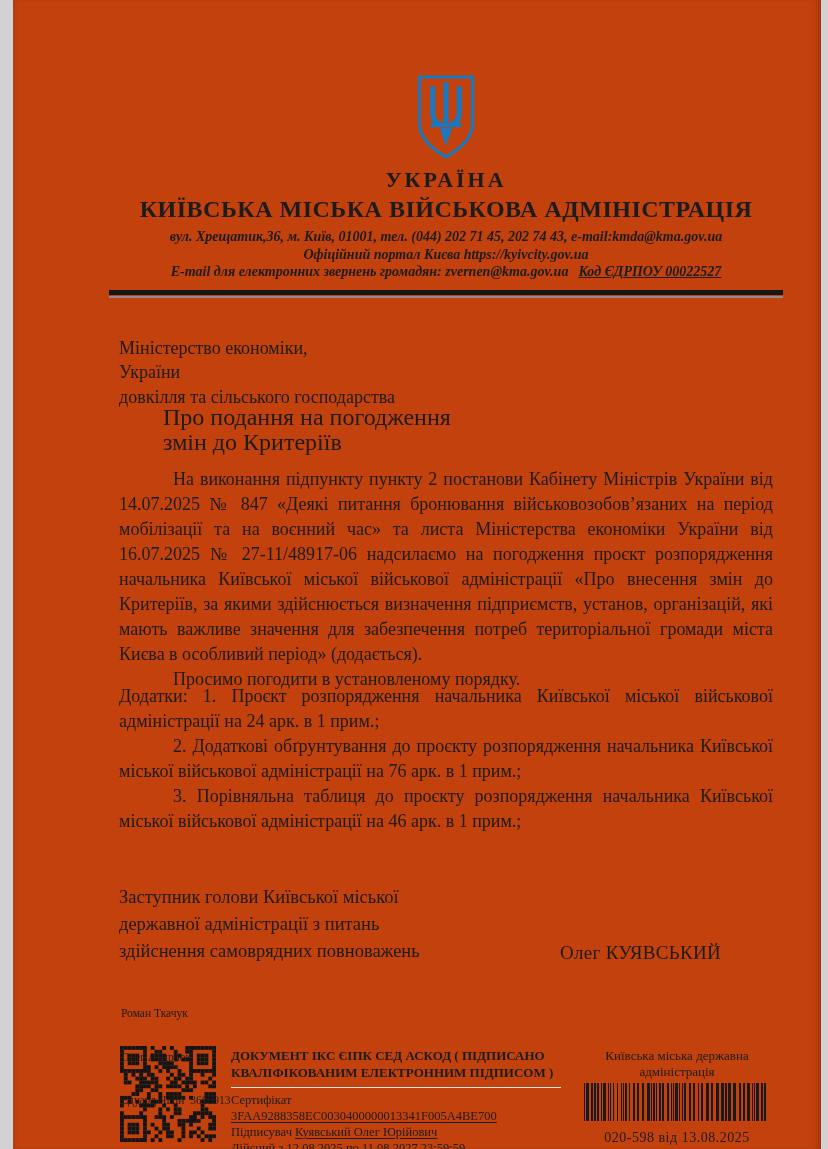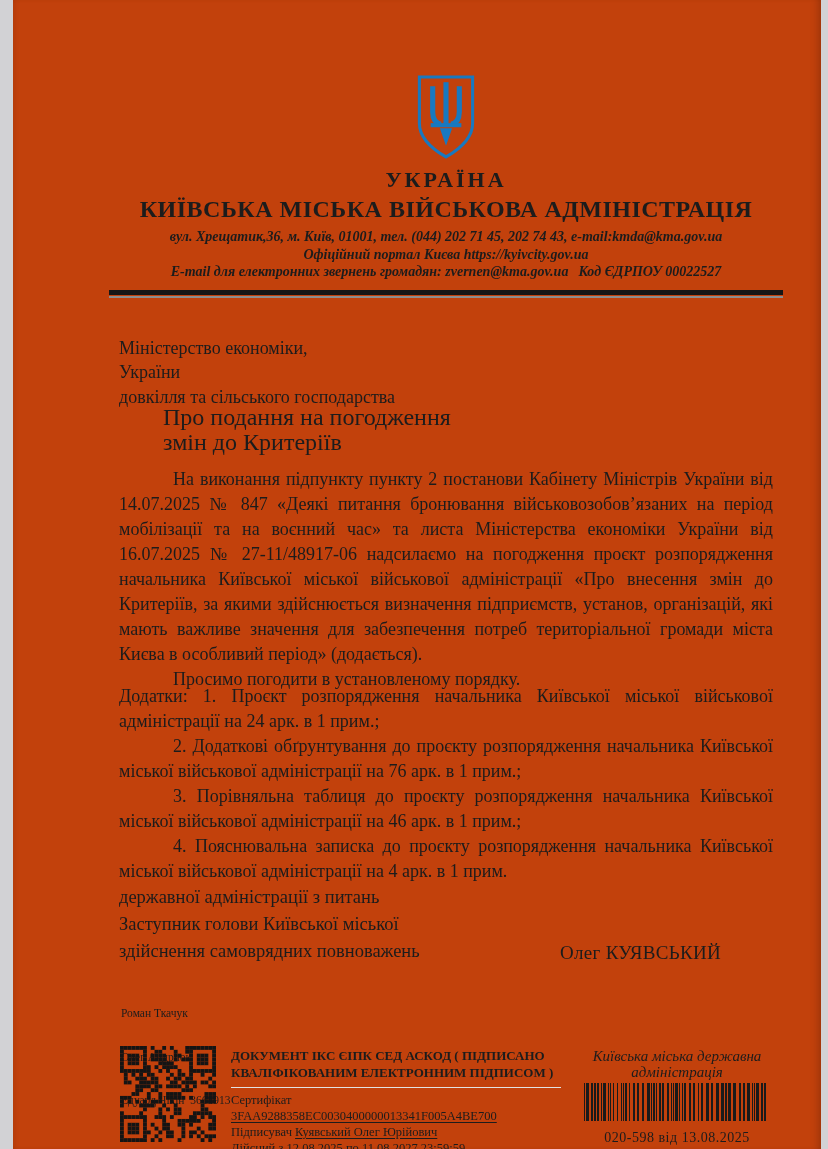--- a/index.html
+++ b/index.html
@@ -16,21 +16,21 @@
     box-shadow: inset -8px 0 10px -7px rgba(0,0,0,.28), inset 4px 0 6px -4px rgba(0,0,0,.14);
   }
   .content { position:absolute; left:106px; right:48px; top:0; bottom:0; }
 
   
   .letterhead { text-align:center; padding-top:74px; }
   .emblem { width:62px; height:86px; display:inline-block; }
   .country { margin-top:3px; font-size:22px; font-weight:bold; letter-spacing:3px; }
   .org-name { margin-top:3px; font-size:24px; font-weight:bold; letter-spacing:0.5px; white-space:nowrap; }
   .contacts { margin-top:5px; font-size:14px; font-weight:bold; font-style:italic; line-height:17.5px; }
-  .edrpou { margin-left:10px; }
+  .edrpou { margin-left:10px;text-decoration:underline; }
   .divider { margin:9px -10px 0 -10px; height:5px; background:#161616; position:relative; }
   .divider::after { content:''; position:absolute; left:0; right:0; top:6px; height:2px; background:#8e8e8e; }
 
   
   .recipient { margin-top:41px; font-size:18px; line-height:24.5px; }
   .subject { margin-top:-4px; font-size:24px; line-height:24.5px;margin-left:44px; }
 
   
   .body-p { margin-top:13px; font-size:18px; line-height:25px; text-align:justify; text-indent:54px; }
   .body-p.p2 { margin-top:0; text-align:left; }
@@ -47,21 +47,21 @@
 
   
   .stamp-row { position:absolute; left:0; right:0; top:1040px; height:100px; }
   .qr { position:absolute; left:1px; top:6px; width:96px; height:96px; }
   .qr svg { width:100%; height:100%; }
   .stamp-text { position:absolute; left:112px; top:8px; width:330px; }
   .stamp-title { font-size:13px; font-weight:bold; line-height:16.5px; }
   .cert { margin-top:6px; border-top:1px solid #e2e2e2; padding-top:4px; font-size:12.5px; line-height:16px; }
   .u { text-decoration:underline; text-underline-offset:2px; }
   .reg-stamp { position:absolute; left:442px; top:8px; width:232px; text-align:center; }
-  .reg-org { font-size:15px; line-height:16px;font-style:italic; }
+  .reg-org { font-size:13px; line-height:16px; }
   .barcode { margin-top:3px; width:186px; height:38px; display:inline-block; }
   .barcode svg { width:100%; height:100%; }
   .reg-number { margin-top:5px; font-size:14px; letter-spacing:0.5px; }
 </style>
 </head>
 <body>
 
 <div class="page">
   <div class="content">
 
@@ -95,27 +95,26 @@
       <div>змін до Критеріїв</div>
     </div>
 
     <p class="body-p">На виконання підпункту пункту 2 постанови Кабінету Міністрів України від 14.07.2025 № 847 «Деякі питання бронювання військовозобов’язаних на період мобілізації та на воєнний час» та листа Міністерства економіки України від 16.07.2025 № 27-11/48917-06 надсилаємо на погодження проєкт розпорядження начальника Київської міської військової адміністрації «Про внесення змін до Критеріїв, за якими здійснюється визначення підприємств, установ, організацій, які мають важливе значення для забезпечення потреб територіальної громади міста Києва в особливий період» (додається).</p>
     <p class="body-p p2">Просимо погодити в установленому порядку.</p>
 
     <div class="attachments">
       <p class="attach-p">Додатки: 1. Проєкт розпорядження начальника Київської міської військової адміністрації на 24 арк. в 1 прим.;</p>
       <p class="attach-p indent">2. Додаткові обґрунтування до проєкту розпорядження начальника Київської міської військової адміністрації на 76 арк. в 1 прим.;</p>
       <p class="attach-p indent">3. Порівняльна таблиця до проєкту розпорядження начальника Київської міської військової адміністрації на 46 арк. в 1 прим.;</p>
-      <p class="attach-p indent">4. Пояснювальна записка до проєкту розпорядження начальника Київської міської військової адміністрації на 4 арк. в 1 прим.</p>
     </div>
 
     <div class="sig-row">
       <div class="sig-position">
+        <div>Заступник голови Київської міської</div>
         <div>державної адміністрації з питань</div>
-        <div>Заступник голови Київської міської</div>
         <div>здійснення самоврядних повноважень</div>
       </div>
       <div class="sig-name">Олег КУЯВСЬКИЙ</div>
     </div>
 
     <div class="executors">
       <div>Роман Ткачук</div>
       <div>Олег Андріюк</div>
       <div>Едуард Чікін  3668913</div>
     </div>

